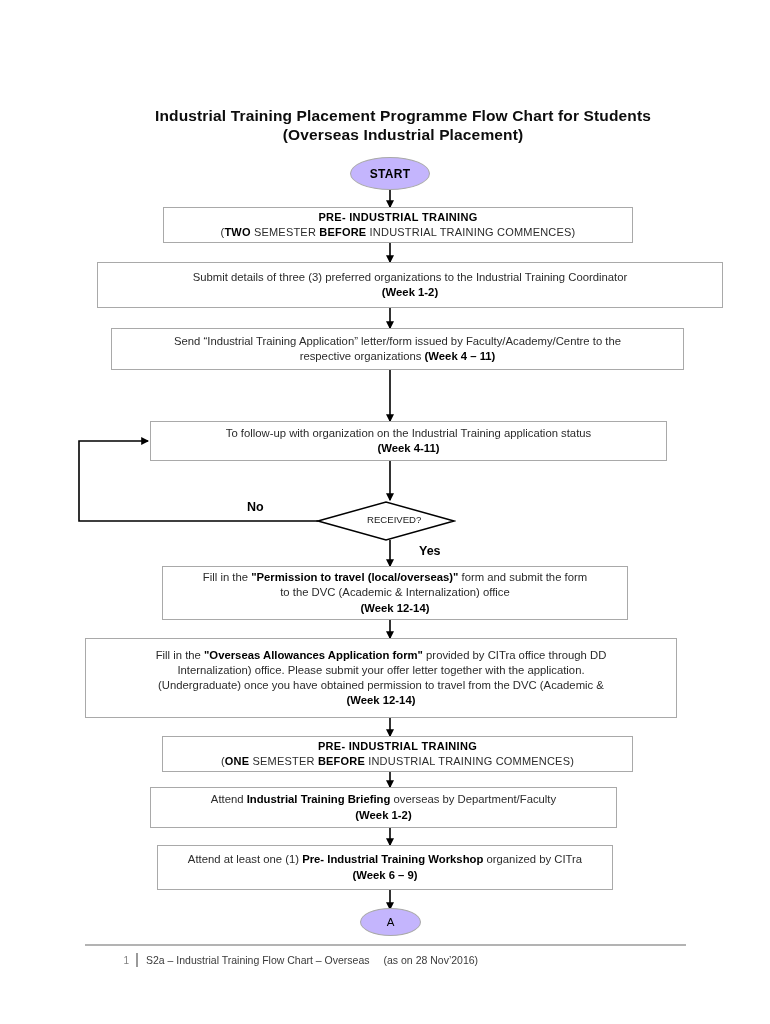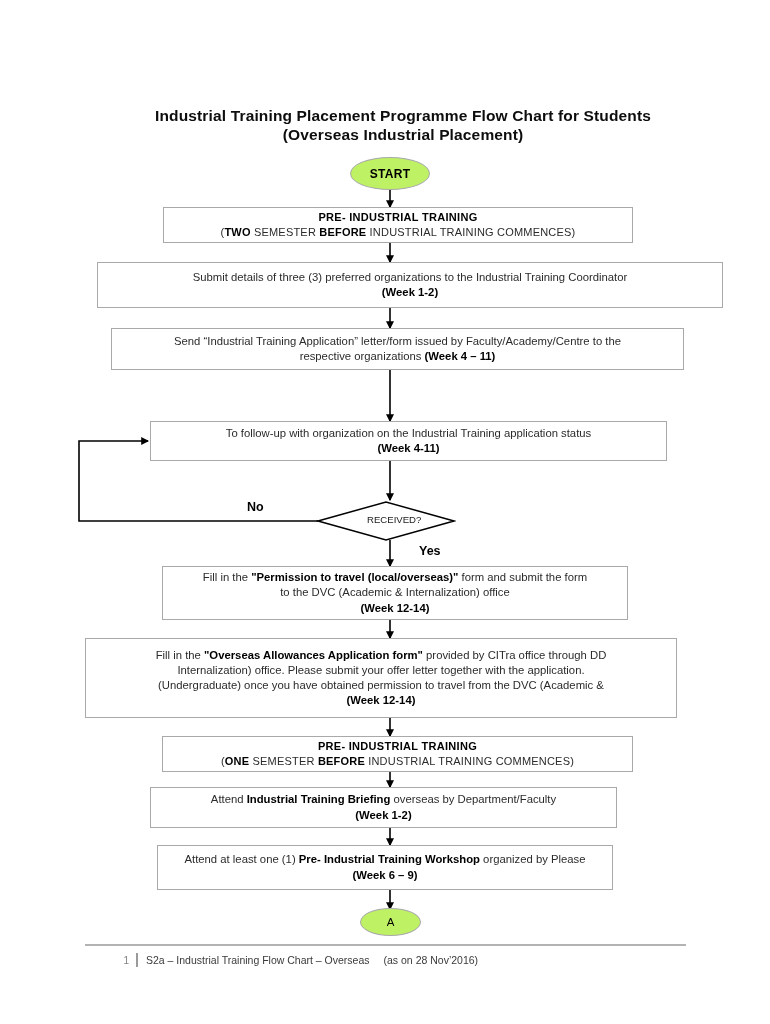--- a/index.html
+++ b/index.html
@@ -62,21 +62,21 @@
     color: #000000;
     letter-spacing: 0.3px;
   }
 
   
   .ellipse {
     position: absolute;
     box-sizing: border-box;
     border: 1px solid #a9a9a9;
     border-radius: 50%;
-    background: #bef264;
+    background: #c4b5fd;
     display: flex;
     align-items: center;
     justify-content: center;
     font-size: 11.5px;
     color: #000000;
   }
   .ellipse.bold { font-weight: bold; font-size: 12px; letter-spacing: 0.3px; }
 
   
   .diamond-wrap {
@@ -252,21 +252,21 @@
 
   <div class="node" style="left:150px; top:787px; width:467px; height:41px;">
     <div class="inner">
       <div><span>Attend </span><b>Industrial Training Briefing</b><span> overseas by Department/Faculty</span></div>
       <div style="font-weight:bold;color:#000;">(Week 1-2)</div>
     </div>
   </div>
 
   <div class="node" style="left:157px; top:845px; width:456px; height:45px;">
     <div class="inner">
-      <div><span>Attend at least one (1) </span><b>Pre- Industrial Training Workshop</b><span> organized by Please</span></div>
+      <div><span>Attend at least one (1) </span><b>Pre- Industrial Training Workshop</b><span> organized by CITra</span></div>
       <div style="font-weight:bold;color:#000;">(Week 6 – 9)</div>
     </div>
   </div>
 
   <div class="ellipse" style="left:360px; top:908px; width:61px; height:28px;">
     <span>A</span>
   </div>
 
   <div class="footer-rule"></div>
   <div class="footer">

